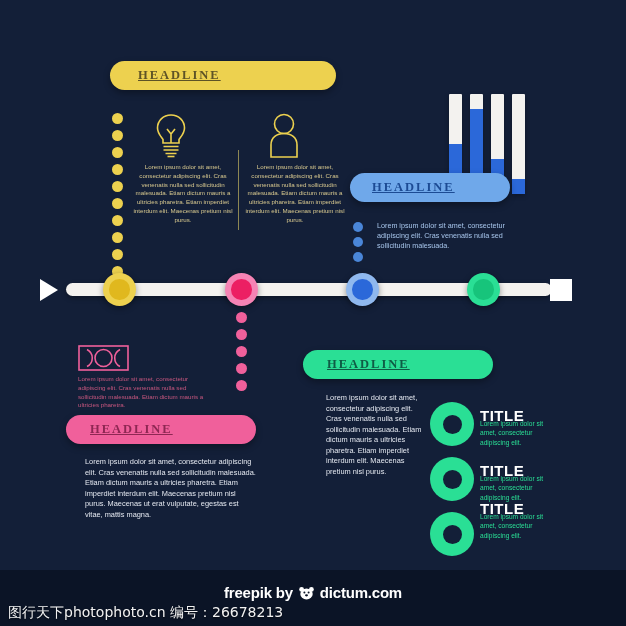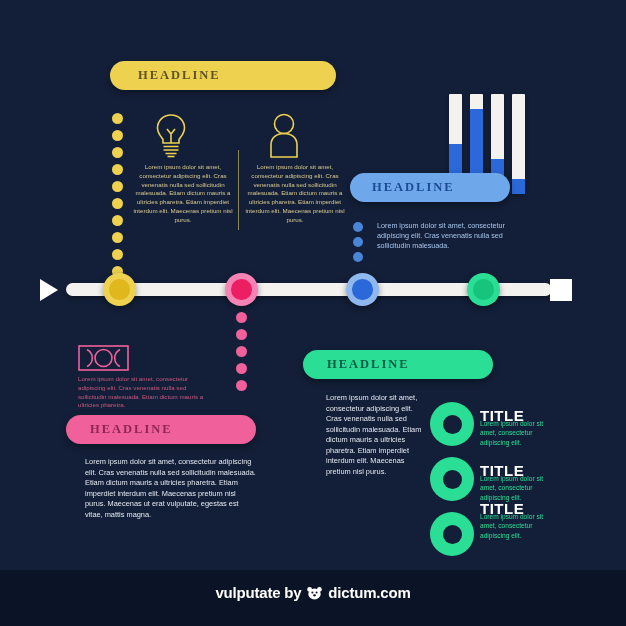--- a/index.html
+++ b/index.html
@@ -21,20 +21,21 @@
     border-radius: 999px;
     display: flex;
     align-items: center;
     box-shadow: 0 3px 7px rgba(0,0,0,.33);
   }
   .pill .pill-label {
     font-family: "Liberation Serif", serif;
     font-weight: 700;
     letter-spacing: 2.0px;
     font-size: 12.5px;
+    text-decoration: underline;
   }
 
   
   .copy { position: absolute; line-height: 1.42; }
   .copy.center { text-align: center; }
 
   
   .dot { position: absolute; border-radius: 50%; }
 
   
@@ -245,28 +246,29 @@
   <div class="donut" style="left:430px; top:457px;"></div>
   <div class="donut-title" style="left:480px; top:462px;">TITLE</div>
   <div class="donut-text" style="left:480px; top:474px; width:65px;">Lorem ipsum dolor sit amet, consectetur adipiscing elit.</div>
 
   <div class="donut" style="left:430px; top:512px;"></div>
   <div class="donut-title" style="left:480px; top:500px;">TITLE</div>
   <div class="donut-text" style="left:480px; top:512px; width:65px;">Lorem ipsum dolor sit amet, consectetur adipiscing elit.</div>
 
   <div id="footer">
     <div id="freepik">
-      <span>vulputate by</span>
+      <span>freepik by</span>
       <span class="bear">
         <svg width="15" height="14" viewBox="0 0 15 14" fill="#ffffff">
           <circle cx="2.6" cy="3.4" r="2.4"></circle>
           <circle cx="12.4" cy="3.4" r="2.4"></circle>
           <ellipse cx="7.5" cy="8" rx="6.2" ry="5.4"></ellipse>
           <circle cx="5.4" cy="6.6" r="1" fill="#0b1426"></circle>
           <circle cx="9.6" cy="6.6" r="1" fill="#0b1426"></circle>
           <ellipse cx="7.5" cy="9.3" rx="1.5" ry="1.1" fill="#0b1426"></ellipse>
         </svg>
       </span>
       <span>dictum.com</span>
     </div>
+    <div id="watermark">图行天下photophoto.cn  编号：26678213</div>
   </div>
 
 </div>
 
 </body></html>

